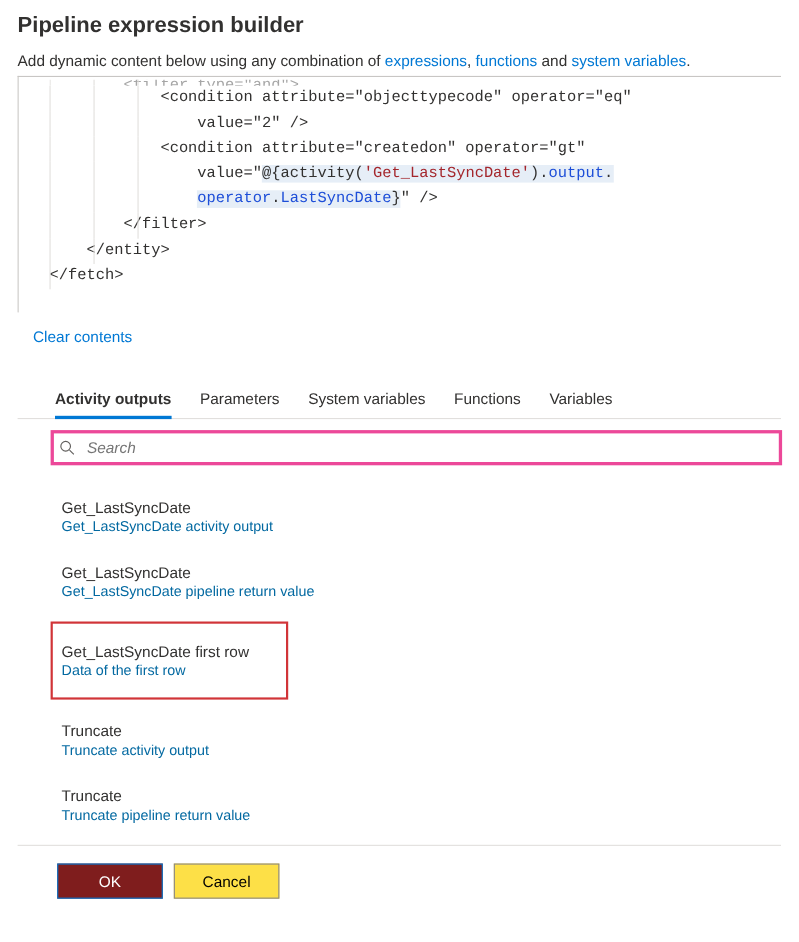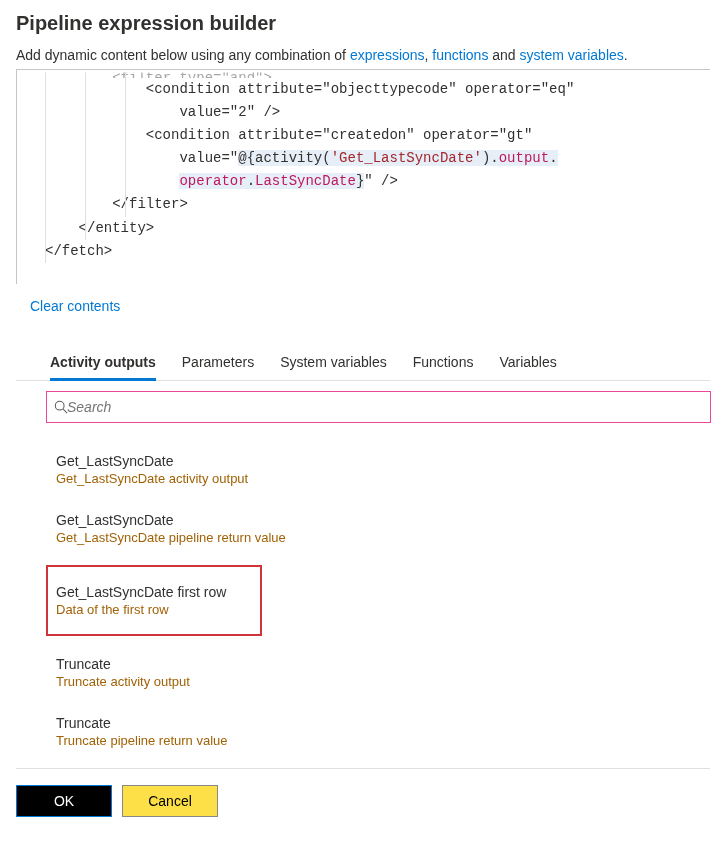--- a/index.html
+++ b/index.html
@@ -45,21 +45,21 @@
   .code-line { white-space: pre; position: relative; }
   .indent-guide {
     position: absolute;
     top: 0; bottom: 0;
     width: 1px;
     background: #e1dfdd;
   }
   .hl-expr { background: #e6eef7; }
   .tok-activity { color: #323130; }
   .tok-arg { color: #a4262c; }
-  .tok-prop { color: #be185d; }
+  .tok-prop { color: #1d4ed8; }
   .clear-link {
     display: inline-block;
     margin: 14px 0 32px 14px;
     color: #0078d4;
     font-size: 14px;
     cursor: pointer;
     text-align: center;
   }
   .tabs {
     display: flex;
@@ -84,22 +84,22 @@
     height: 3px;
     background: #0078d4;
   }
   .search-wrap {
     margin: 10px 0 0 30px;
     position: relative;
   }
   .search-input {
     width: 665px;
     height: 32px;
-    border: 1px solid #ec4899;
-    padding: 0 8px 0 20px;
+    border: 3px solid #ec4899;
+    padding: 0 8px 0 30px;
     font-size: 14px;
     font-style: italic;
     color: #605e5c;
     outline: none;
   }
   .search-icon {
     position: absolute;
     left: 8px; top: 50%;
     transform: translateY(-50%);
     width: 14px; height: 14px;
@@ -120,41 +120,42 @@
     display: inline-block;
     min-width: 216px;
   }
   .result-title {
     font-size: 14px;
     color: #323130;
     margin-bottom: 2px;
   }
   .result-sub {
     font-size: 13px;
-    color: #a16207;
+    color: #0369a1;
   }
   .footer {
     border-top: 1px solid #e1dfdd;
     margin-top: 8px;
     padding-top: 16px;
     display: flex;
     gap: 10px;
   }
   .btn {
     height: 32px;
     min-width: 96px;
     font-size: 14px;
     cursor: pointer;
     border: 1px solid #8a8886;
     background: #fde047;
   }
   .btn.primary {
-    background: #000000;
+    background: #7f1d1d;
     border-color: #0078d4;
     color: #fff;
+    margin-left: 36px;
   }
 </style>
 </head>
 <body>
 
 
 
 <h1>Pipeline expression builder</h1>
 
 <p class="subtitle">

